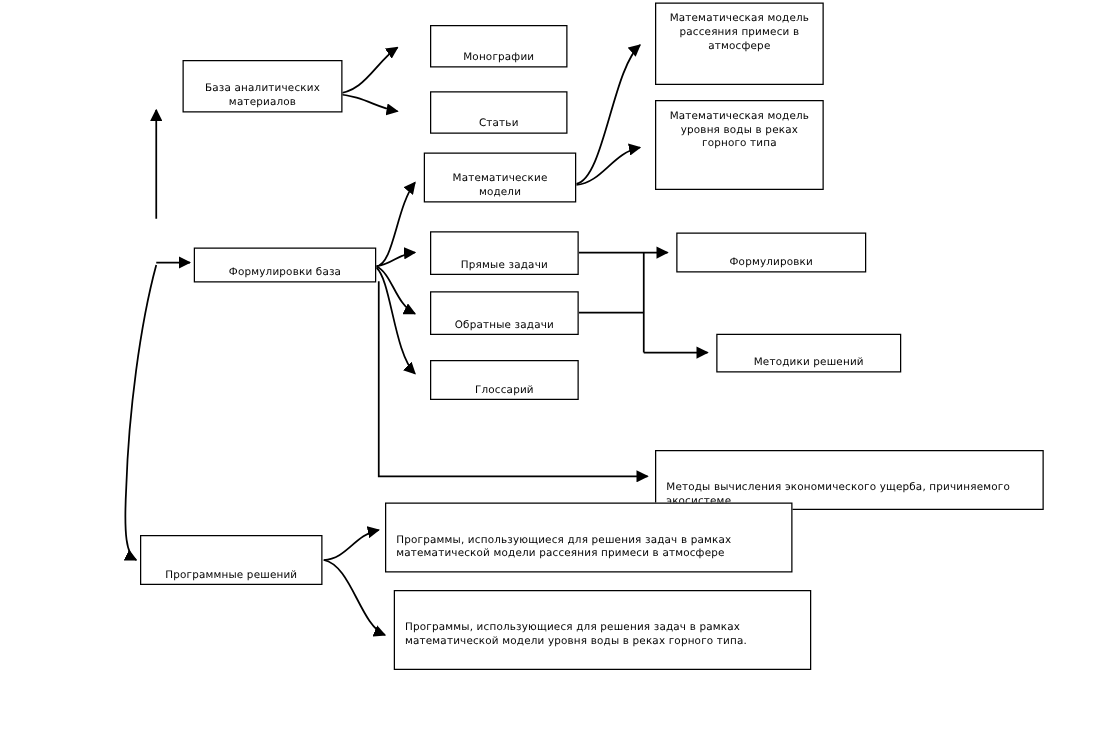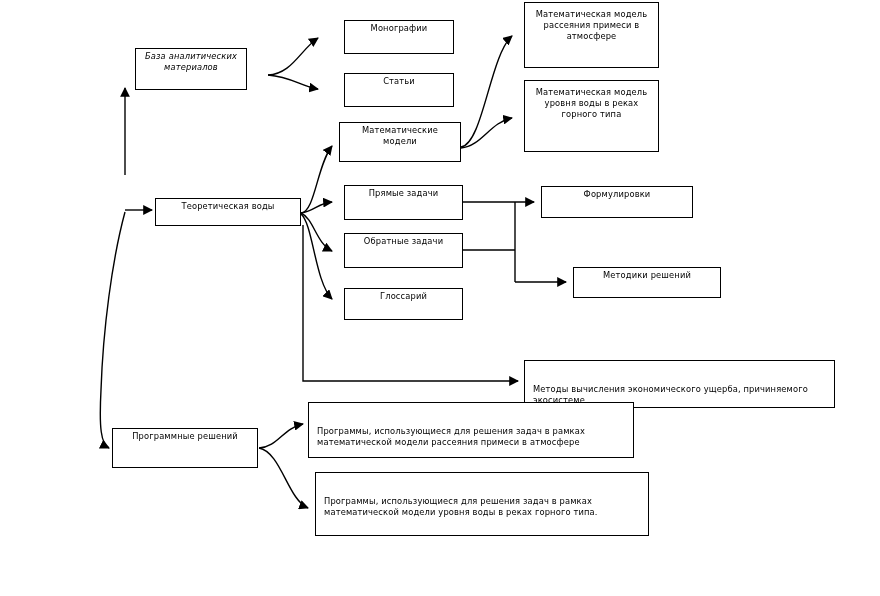--- a/index.html
+++ b/index.html
@@ -34,21 +34,21 @@
     letter-spacing: 0.15px;
     overflow: hidden;
   }
   .node .label {
     display: block;
     white-space: pre-line;
   }
   
   .node.center {
     display: flex;
-    align-items: flex-start;
+    align-items: flex-end;
     justify-content: center;
     text-align: center;
     padding: 2px 4px;
   }
   
   .node.topleft {
     display: block;
     text-align: left;
     padding: 23px 8px;
   }
@@ -107,35 +107,35 @@
 
       <path d="M 515 282 L 566 282" marker-end="url(#arrow)"></path>
 
       <path d="M 259 448 C 278 447, 283 428, 303 424" marker-end="url(#arrow)"></path>
 
       <path d="M 259 448 C 281 452, 288 500, 308 508" marker-end="url(#arrow)"></path>
     </g>
   </svg>
 
 
-  <div class="node center" style="left:135px; top:48px; width:112px; height:42px;font-style:italic;">
+  <div class="node center" style="left:146px; top:48px; width:128px; height:42px;">
     <span class="label">База аналитических
 материалов</span>
   </div>
 
   <div class="node center" style="left:344px; top:20px; width:110px; height:34px;">
     <span class="label">Монографии</span>
   </div>
 
   <div class="node center" style="left:344px; top:73px; width:110px; height:34px;">
     <span class="label">Статьи</span>
   </div>
 
   <div class="node center" style="left:155px; top:198px; width:146px; height:28px;">
-    <span class="label">Теоретическая воды</span>
+    <span class="label">Формулировки база</span>
   </div>
 
   <div class="node center" style="left:339px; top:122px; width:122px; height:40px;">
     <span class="label">Математические модели</span>
   </div>
 
   <div class="node topcenter" style="left:524px; top:2px; width:135px; height:66px;">
     <span class="label">Математическая модель
 рассеяния примеси в
 атмосфере</span>

